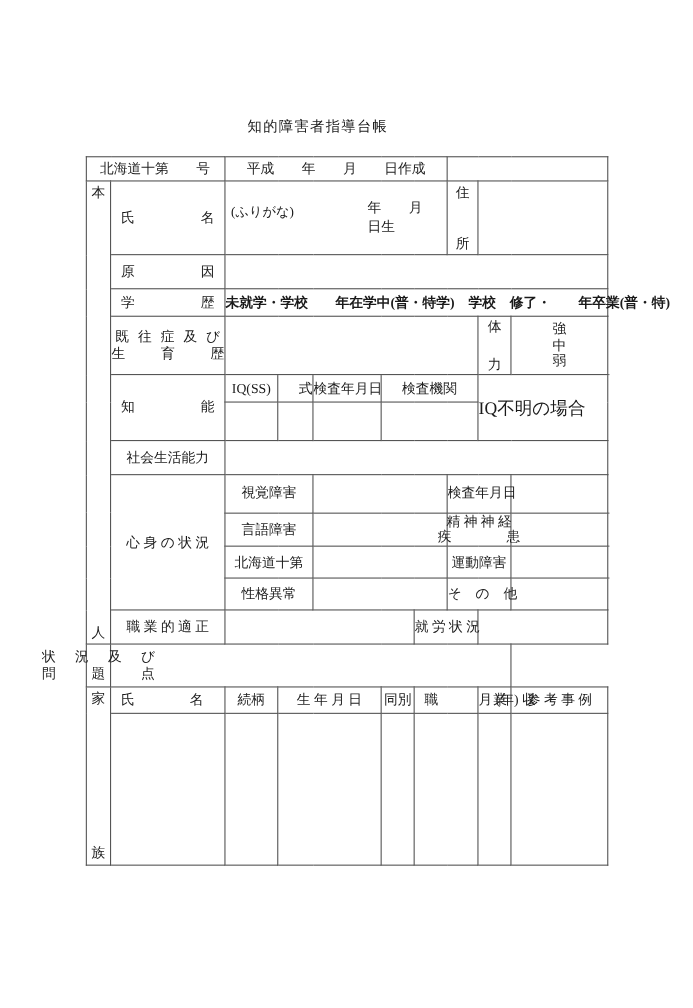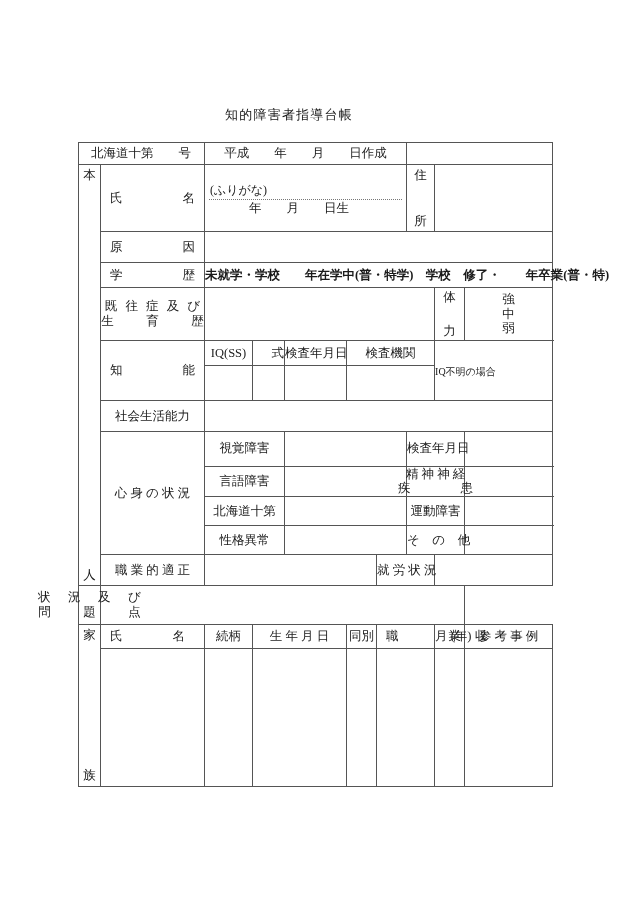--- a/index.html
+++ b/index.html
@@ -72,21 +72,21 @@
   .vert.spread-md{padding:14% 0;}
   .vert.spread-sm{padding:10% 0;}
   .vert-stack{
     display:flex;flex-direction:column;
     align-items:center;justify-content:center;
     line-height:1.18;
   }
 
   
   .name-box{
-    display:flex;flex-direction:column;
+    display:flex;flex-direction:row;
     height:100%;box-sizing:border-box;
   }
   .furi{
     flex:1;
     padding:3px 0 0 5px;
     font-size:12px;
   }
   .dotline{
     border-top:1px dotted #777;
     margin:0 4px;
@@ -101,21 +101,21 @@
 
   .row-text{
     padding:0 6px;
     white-space:nowrap;
     font-size:12.5px;
     font-weight:bold;
   }
   .iq-free{
     padding:1px 0 0 5px;
     vertical-align:top;
-    font-size:10px;
+    font-size:16px;
   }
   .iq-free-inner{display:block;padding-top:2px;}
   .rgt{text-align:right;padding-right:7px;}
 </style>
 </head>
 <body>
 
 <div class="page">
 
   <div class="doc-title">知的障害者指導台帳</div>

